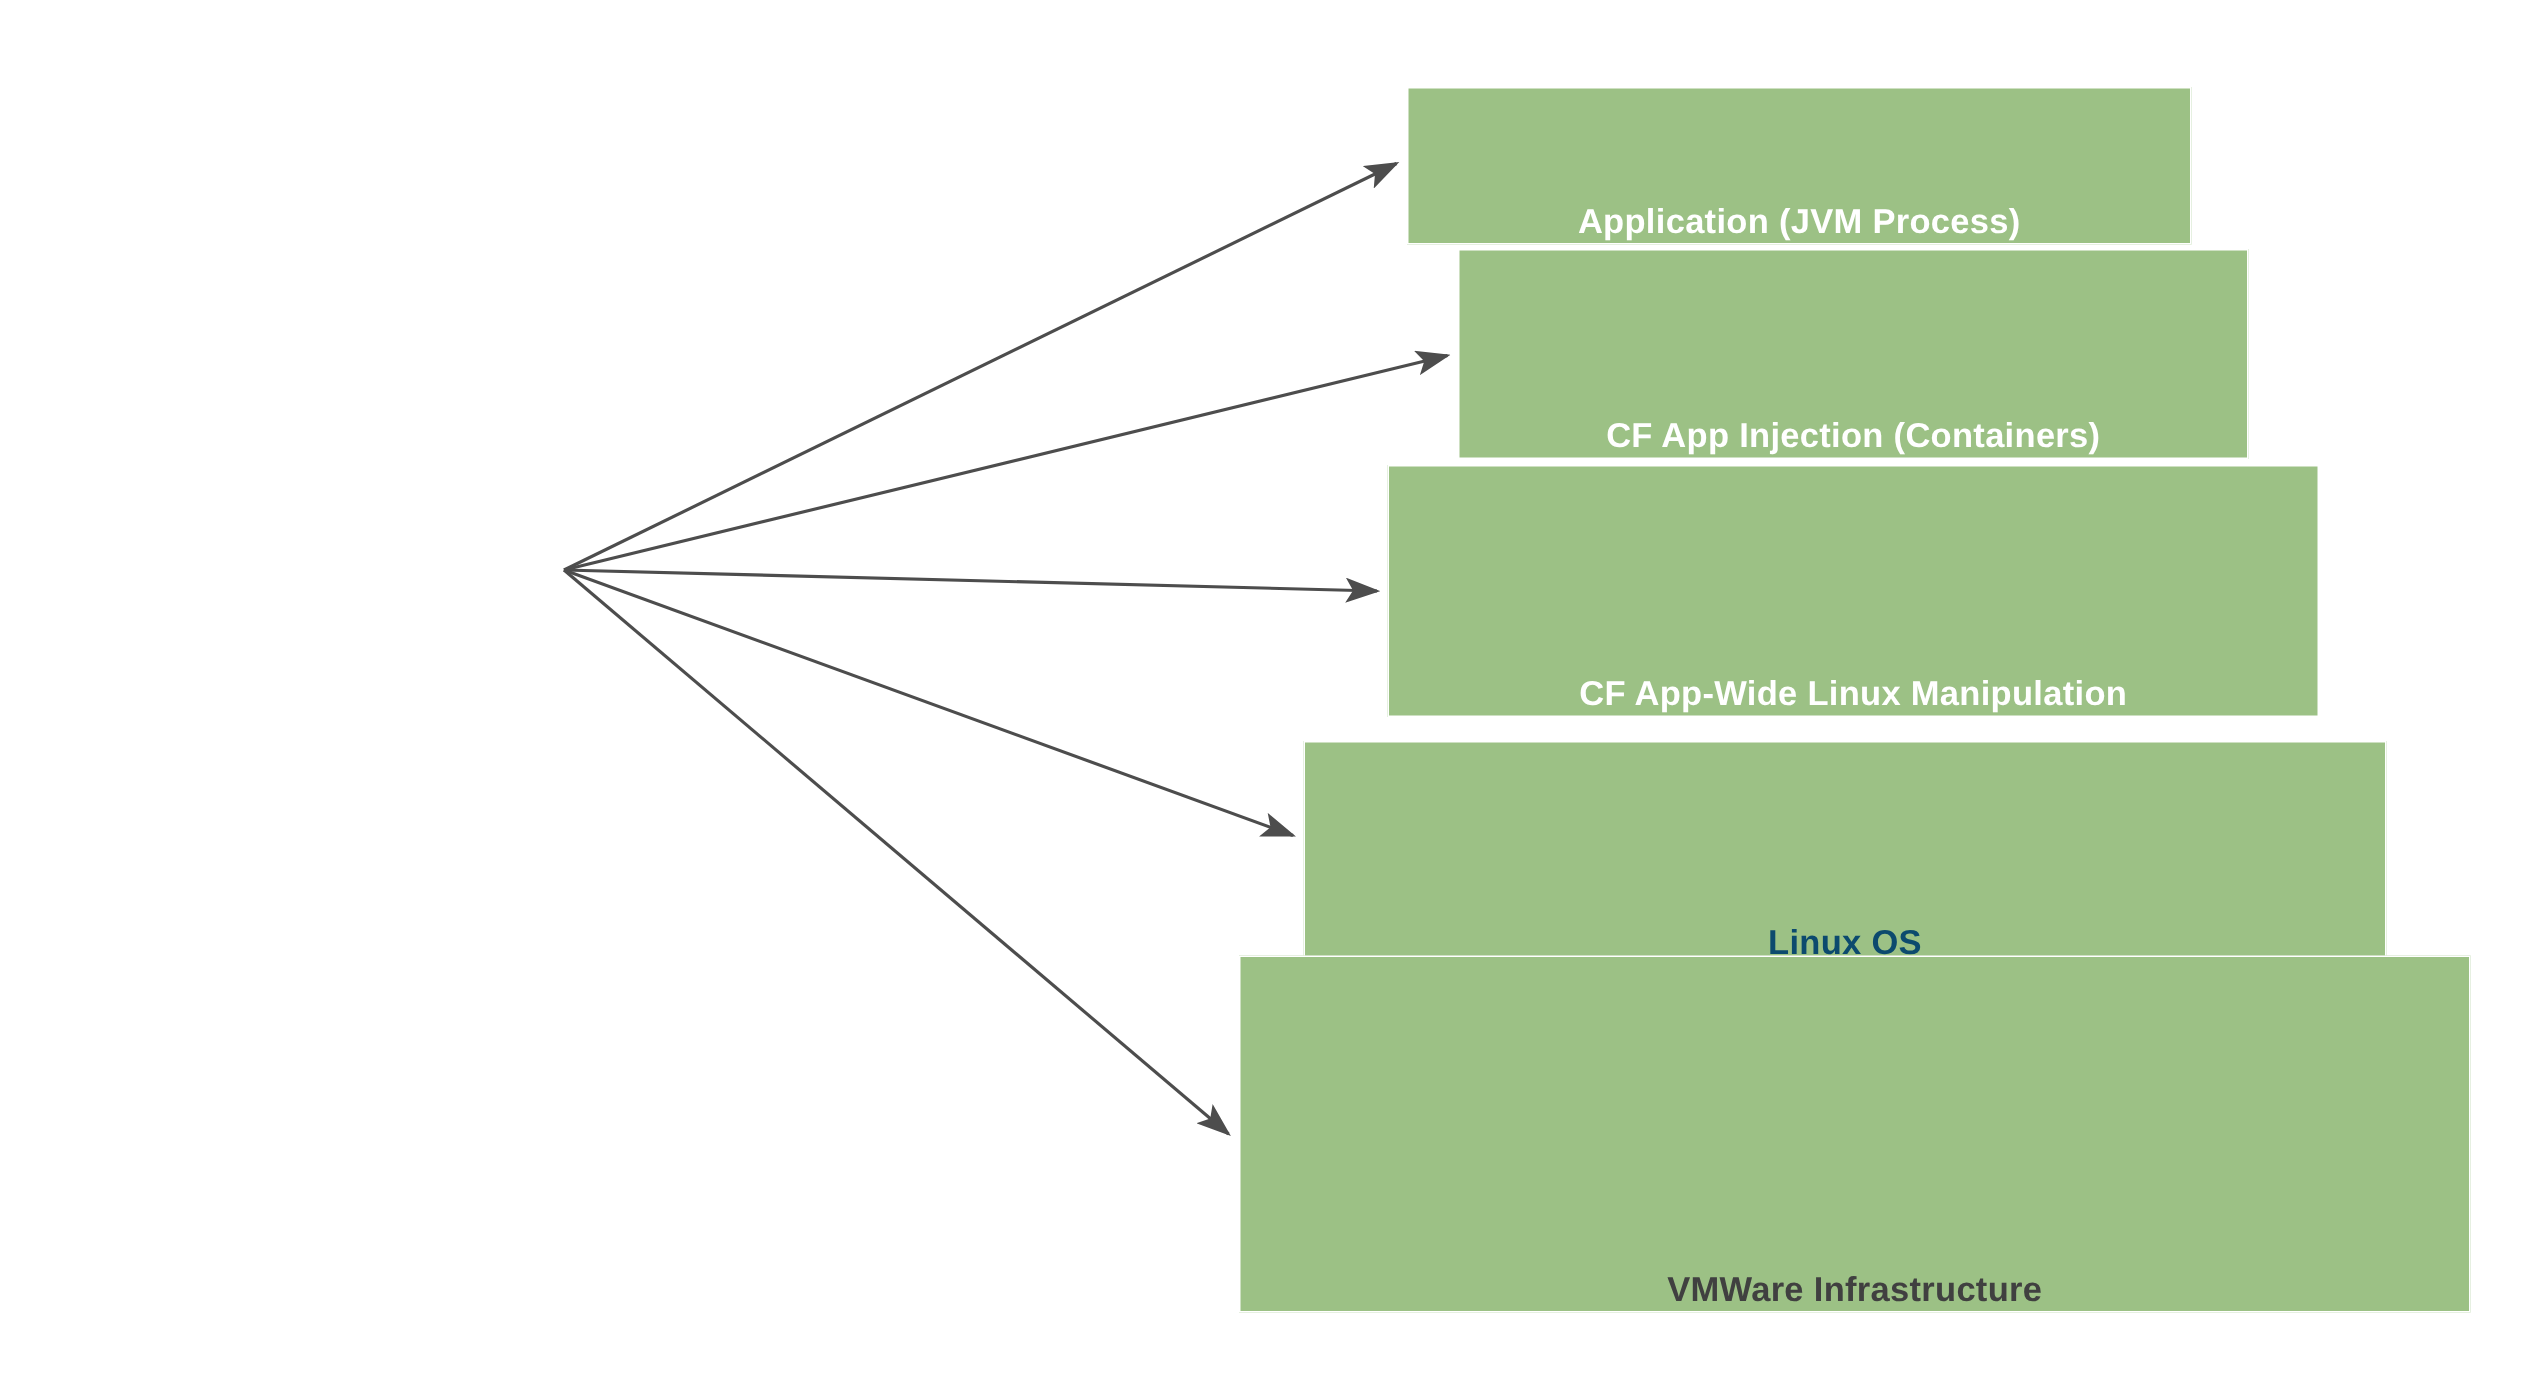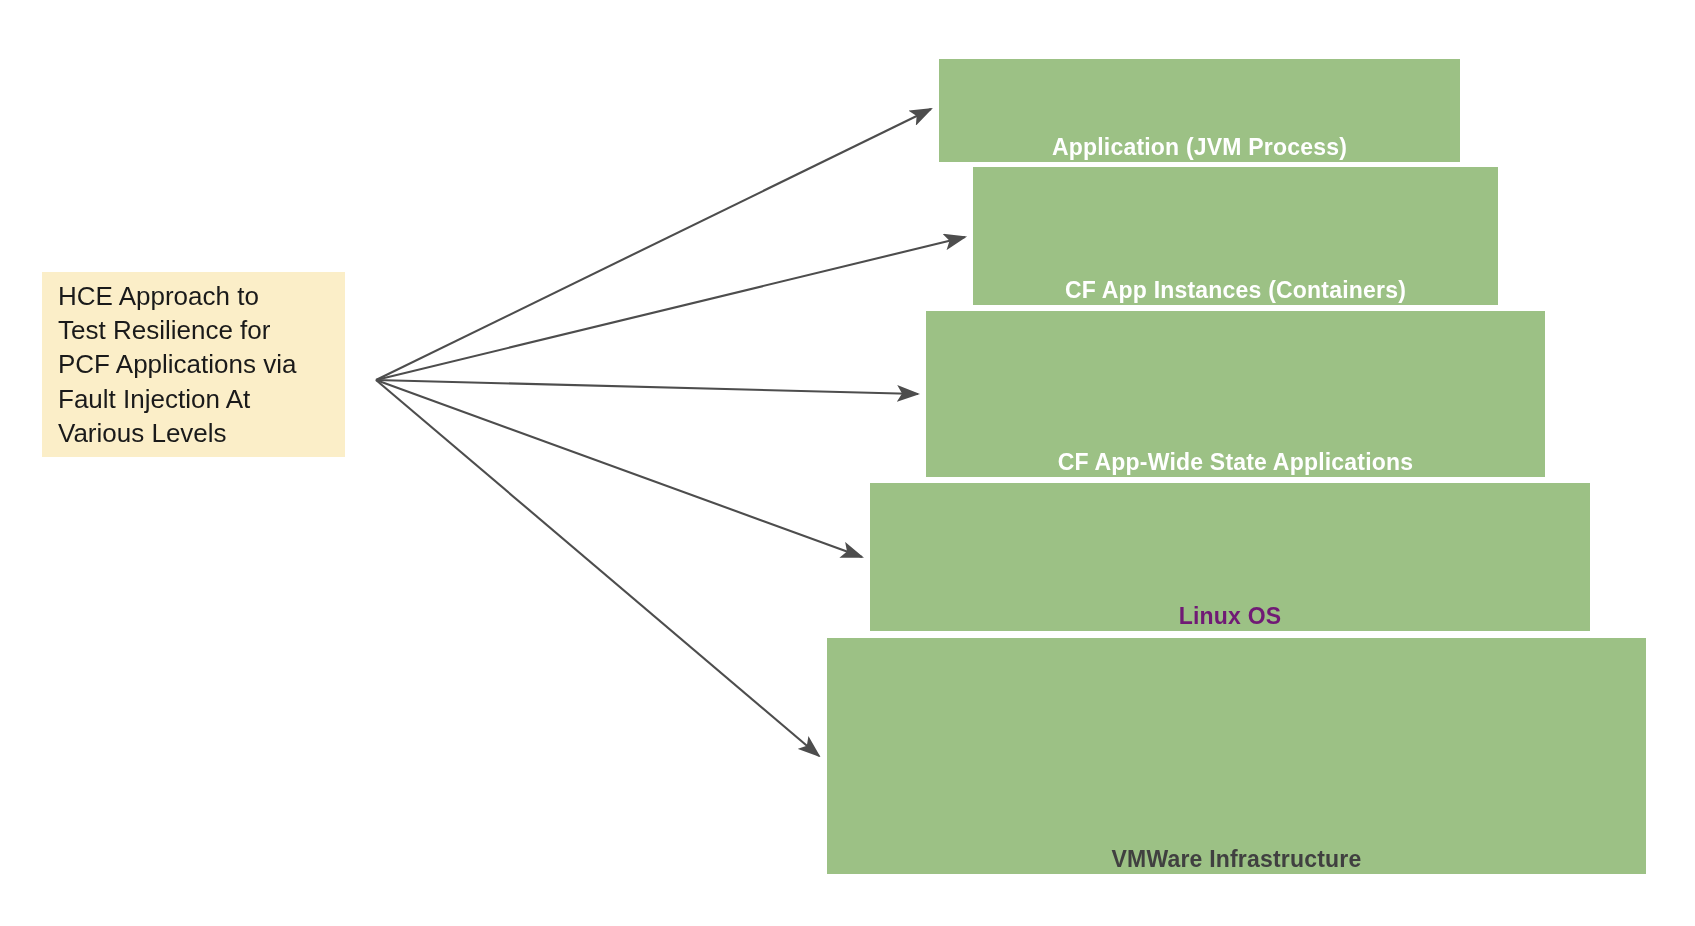--- a/index.html
+++ b/index.html
@@ -72,41 +72,34 @@
     </defs>
     <g id="arrow-group" stroke="#4d4d4d" stroke-width="2.1" fill="none" marker-end="url(#arrowhead)">
         <line x1="376" y1="380" x2="931" y2="109"></line>
         <line x1="376" y1="380" x2="965" y2="237"></line>
         <line x1="376" y1="380" x2="918" y2="394"></line>
         <line x1="376" y1="380" x2="862" y2="557"></line>
         <line x1="376" y1="380" x2="819" y2="756"></line>
       </g>
   </svg>
 
-  <div class="note-box" id="note-box" style="left: 42px; top: 272px; width: 303px; height: 185px; background: rgb(251, 238, 200); color: rgb(26, 26, 26);">
-    <span class="note-text">HCE Approach to
-Test Resilience for
-PCF Applications via
-Fault Injection At
-Various Levels</span>
-  </div>
 
   <div class="layer-box" id="layer-0" style="left: 938px; top: 58px; width: 523px; height: 105px; background: rgb(156, 193, 133); color: rgb(255, 255, 255);">
     <span>Application (JVM Process)</span>
   </div>
 
   <div class="layer-box" id="layer-1" style="left: 972px; top: 166px; width: 527px; height: 140px; background: rgb(156, 193, 133); color: rgb(255, 255, 255);">
-    <span>CF App Instances (Containers)</span>
+    <span>CF App Injection (Containers)</span>
   </div>
 
   <div class="layer-box" id="layer-2" style="left: 925px; top: 310px; width: 621px; height: 168px; background: rgb(156, 193, 133); color: rgb(255, 255, 255);">
-    <span>CF App-Wide State Applications</span>
+    <span>CF App-Wide Linux Manipulation</span>
   </div>
 
-  <div class="layer-box" id="layer-3" style="left: 869px; top: 482px; width: 722px; height: 150px; background: rgb(156, 193, 133); color: #701a75;">
+  <div class="layer-box" id="layer-3" style="left: 869px; top: 494px; width: 722px; height: 150px; background: rgb(156, 193, 133); color: #0c4a6e;">
     <span>Linux OS</span>
   </div>
 
   <div class="layer-box" id="layer-4" style="left: 826px; top: 637px; width: 821px; height: 238px; background: rgb(156, 193, 133); color: #404040;">
     <span>VMWare Infrastructure</span>
   </div>
 
 </div>
 
 </body></html>

